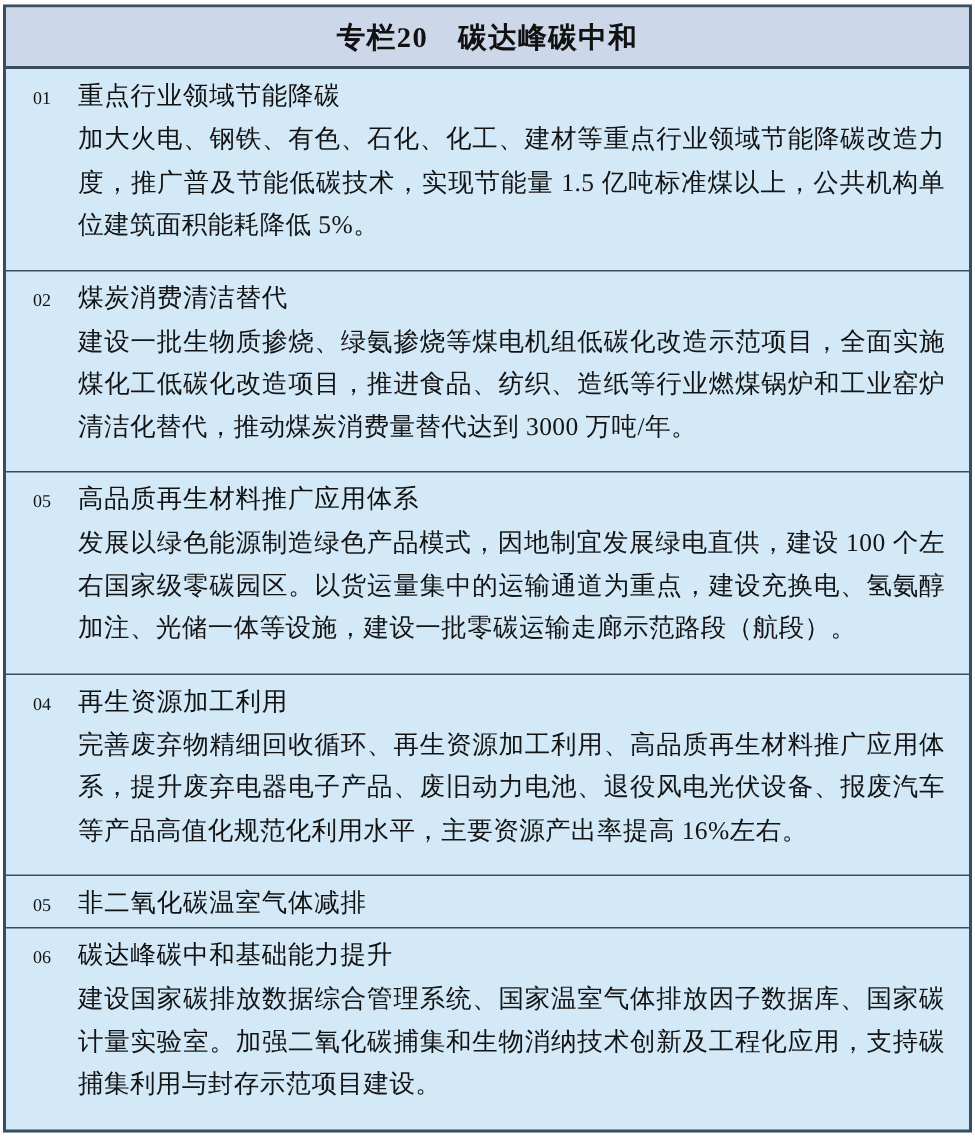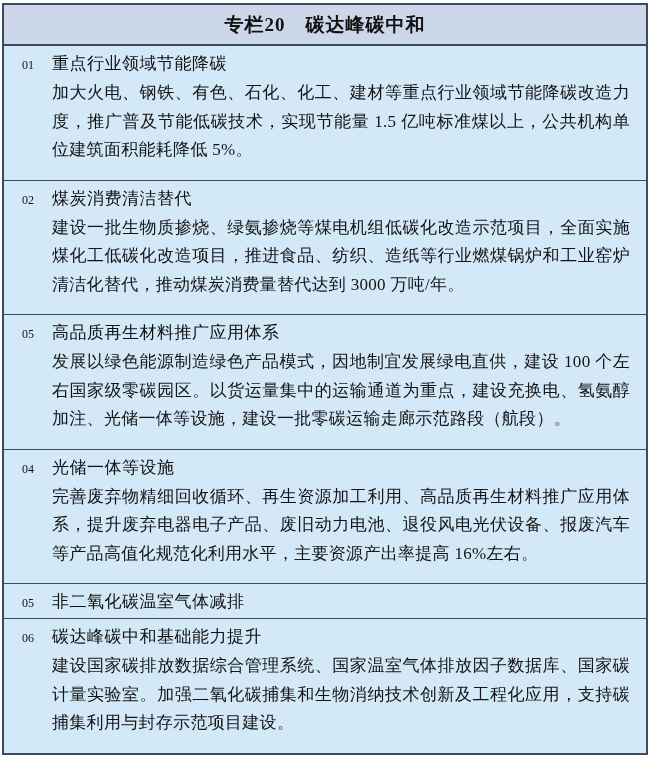--- a/index.html
+++ b/index.html
@@ -99,21 +99,21 @@
       <div class="title-row">
         <span class="sec-num">05</span>
         <span class="sec-title">高品质再生材料推广应用体系</span>
       </div>
       <p class="sec-body">发展以绿色能源制造绿色产品模式，因地制宜发展绿电直供，建设 100 个左右国家级零碳园区。以货运量集中的运输通道为重点，建设充换电、氢氨醇加注、光储一体等设施，建设一批零碳运输走廊示范路段（航段）。</p>
     </div>
 
     <div class="section">
       <div class="title-row">
         <span class="sec-num">04</span>
-        <span class="sec-title">光储一体等设施</span>
+        <span class="sec-title">再生资源加工利用</span>
       </div>
       <p class="sec-body">完善废弃物精细回收循环、再生资源加工利用、高品质再生材料推广应用体系，提升废弃电器电子产品、废旧动力电池、退役风电光伏设备、报废汽车等产品高值化规范化利用水平，主要资源产出率提高 16%左右。</p>
     </div>
 
     <div class="section">
       <div class="title-row">
         <span class="sec-num">05</span>
         <span class="sec-title">非二氧化碳温室气体减排</span>
       </div>
     </div>

